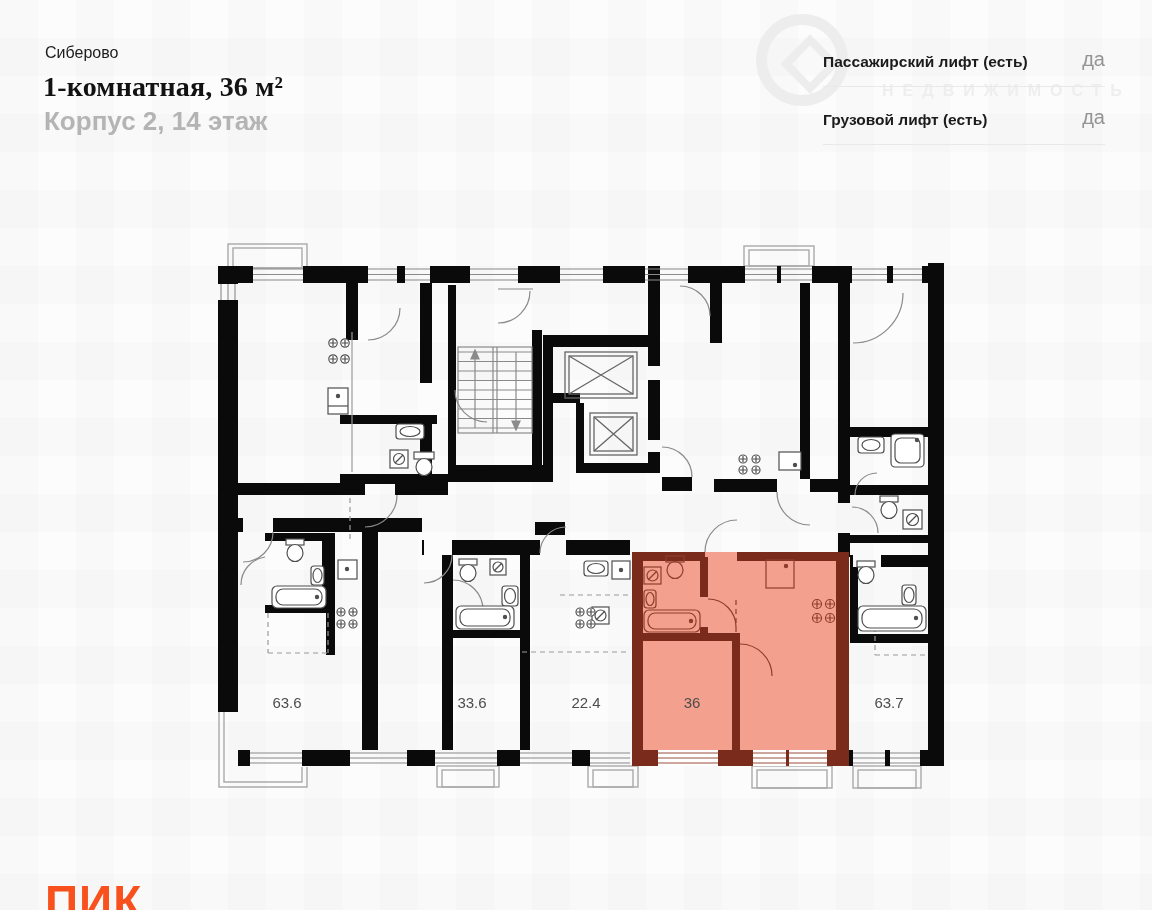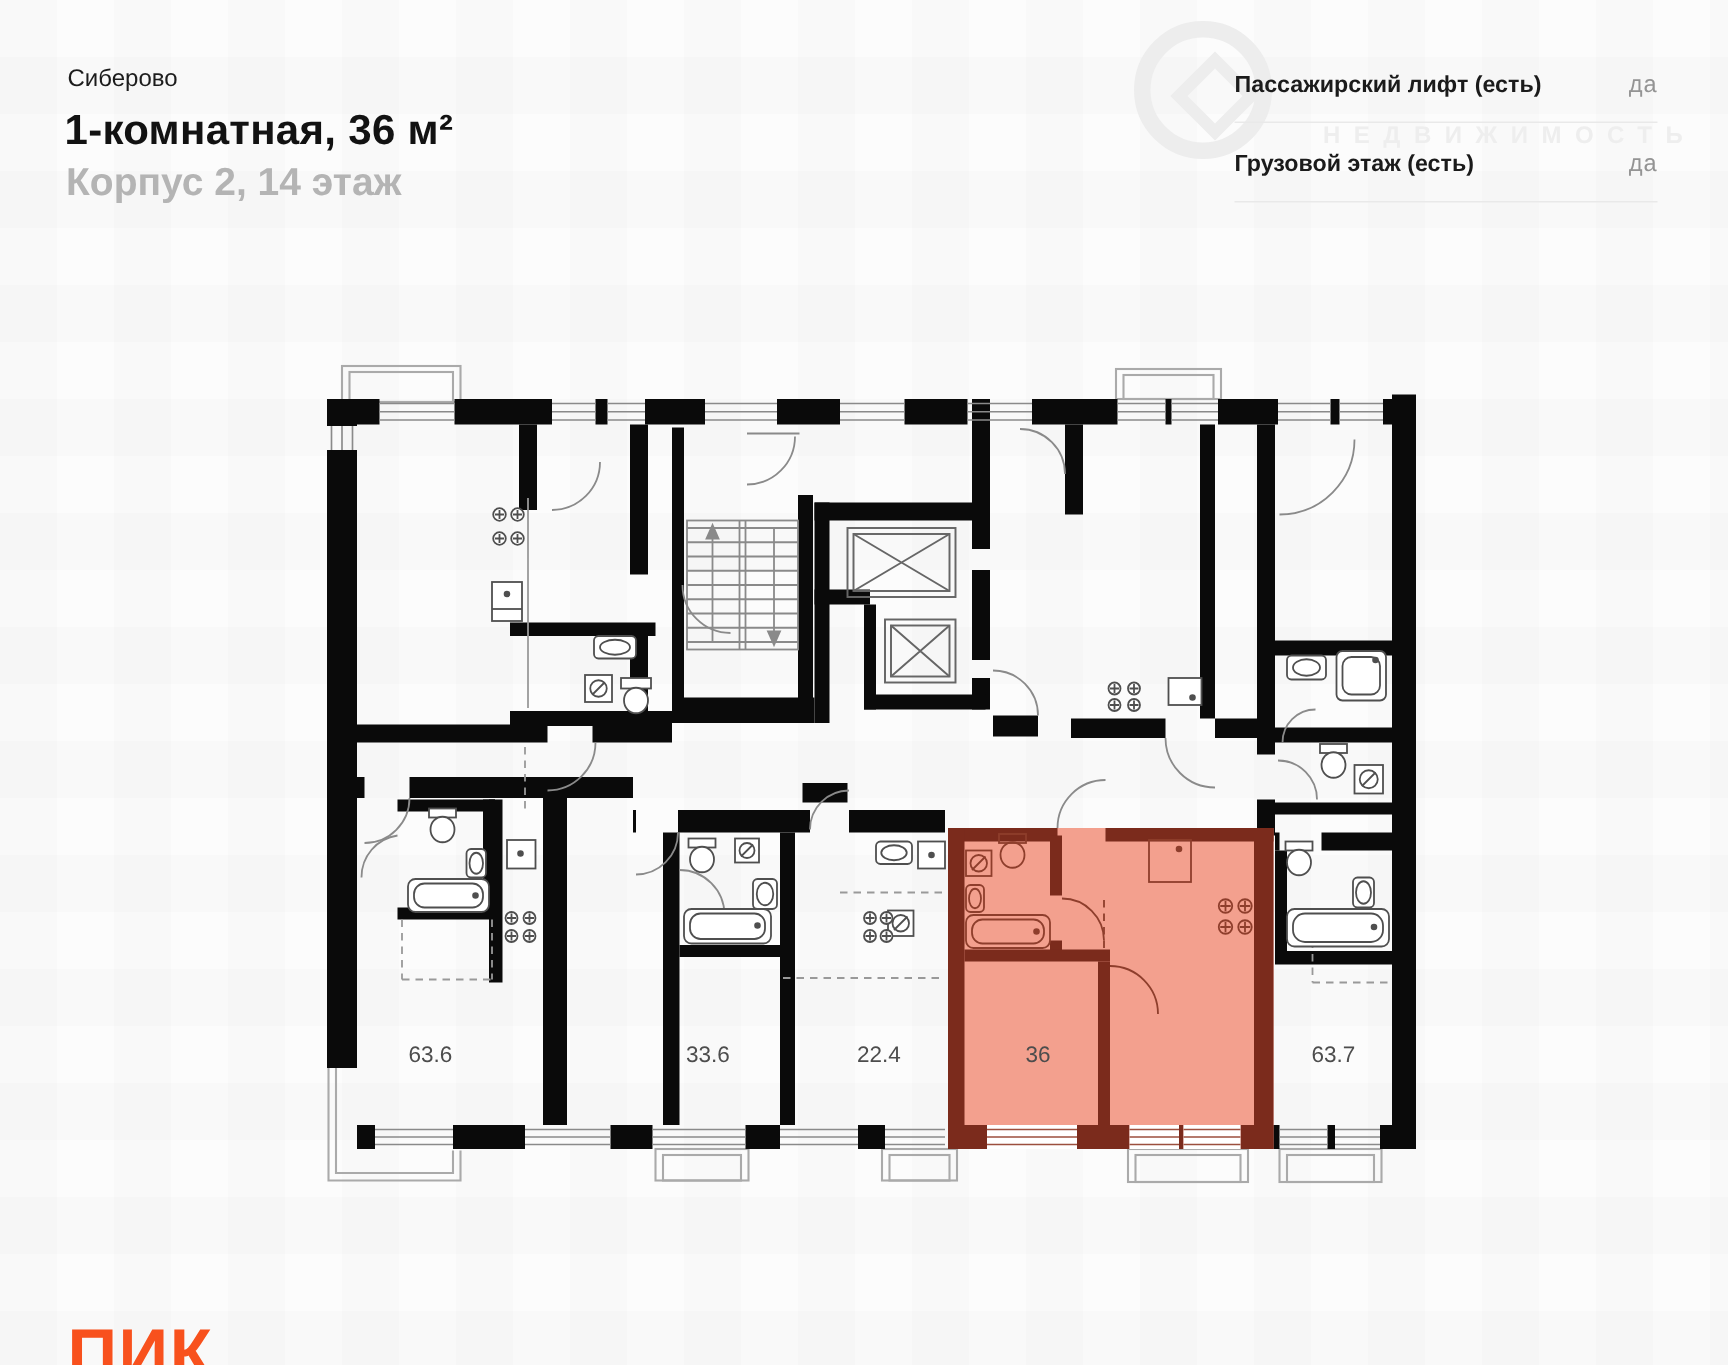--- a/index.html
+++ b/index.html
@@ -4,27 +4,27 @@
 <style>
   html,body{margin:0;padding:0;}
   body{font-family:"Liberation Sans", sans-serif;}
   #page{position:relative;width:1152px;height:910px;overflow:hidden;
     background-color:#fcfcfc;
     background-image:
       linear-gradient(90deg, rgba(0,0,0,0.012) 50%, transparent 50%),
       linear-gradient(0deg, rgba(0,0,0,0.010) 50%, transparent 50%);
     background-size:76px 76px;}
   .hdr-project{position:absolute;left:45px;top:44px;font-size:16px;font-weight:400;color:#1c1c1c;}
-  .hdr-title{position:absolute;left:43px;top:71px;font-size:28px;font-weight:700;color:#121212;letter-spacing:.2px;}
+  .hdr-title{position:absolute;left:43px;top:71px;font-size:28px;font-weight:700;color:#121212;letter-spacing:.2px;font-family:Liberation Serif, serif;}
   .hdr-subtitle{position:absolute;left:44px;top:106px;font-size:26px;font-weight:700;color:#b4b4b4;}
   .info-panel{position:absolute;left:823px;top:48px;width:282px;z-index:2;}
   .info-row{display:flex;justify-content:space-between;align-items:flex-end;
     padding-bottom:15px;border-bottom:1px solid #e9e9e9;margin-bottom:19px;}
   .info-label{font-size:15.5px;font-weight:700;color:#1b1b1b;}
-  .info-value{font-size:16px;color:#949494;font-family:Liberation Mono, monospace;}
+  .info-value{font-size:20px;color:#949494;}
   .wm{position:absolute;z-index:1;color:#ececec;user-select:none;}
   .wm-ring{left:756px;top:14px;width:70px;height:70px;border:11px solid #ededed;border-radius:50%;}
   .wm-house{position:absolute;left:22px;top:18px;width:26px;height:26px;border:8px solid #ededed;transform:rotate(45deg);}
   .wm-brand{left:876px;top:26px;font-size:46px;font-weight:800;letter-spacing:3px;}
   .wm-sub{left:882px;top:82px;font-size:16px;font-weight:600;letter-spacing:9px;color:#eeeeee;}
   #plan-svg{position:absolute;left:0;top:0;z-index:1;}
   .apt-label{font-size:15px;fill:#4d4d4d;font-family:"Liberation Sans",sans-serif;}
   .logo-pik{position:absolute;left:45px;top:879px;font-size:46px;font-weight:900;
     color:#F8511D;letter-spacing:1px;line-height:1;}
 </style>
@@ -41,21 +41,21 @@
   <div class="hdr-project">Сиберово</div>
   <div class="hdr-title">1-комнатная, 36 м²</div>
   <div class="hdr-subtitle">Корпус 2, 14 этаж</div>
 
   <div class="info-panel">
     <div class="info-row">
       <span class="info-label">Пассажирский лифт (есть)</span>
       <span class="info-value">да</span>
     </div>
     <div class="info-row">
-      <span class="info-label">Грузовой этаж (есть)</span>
+      <span class="info-label">Грузовой лифт (есть)</span>
       <span class="info-value">да</span>
     </div>
   </div>
 
   <svg id="plan-svg" width="1152" height="910" viewBox="0 0 1152 910">
 
     <g stroke="#aaaaaa" stroke-width="1.4" fill="none">
       <rect x="228" y="244" width="79" height="24"></rect>
         <rect x="233" y="248" width="69" height="20"></rect>
       <rect x="744" y="246" width="70" height="20"></rect>

